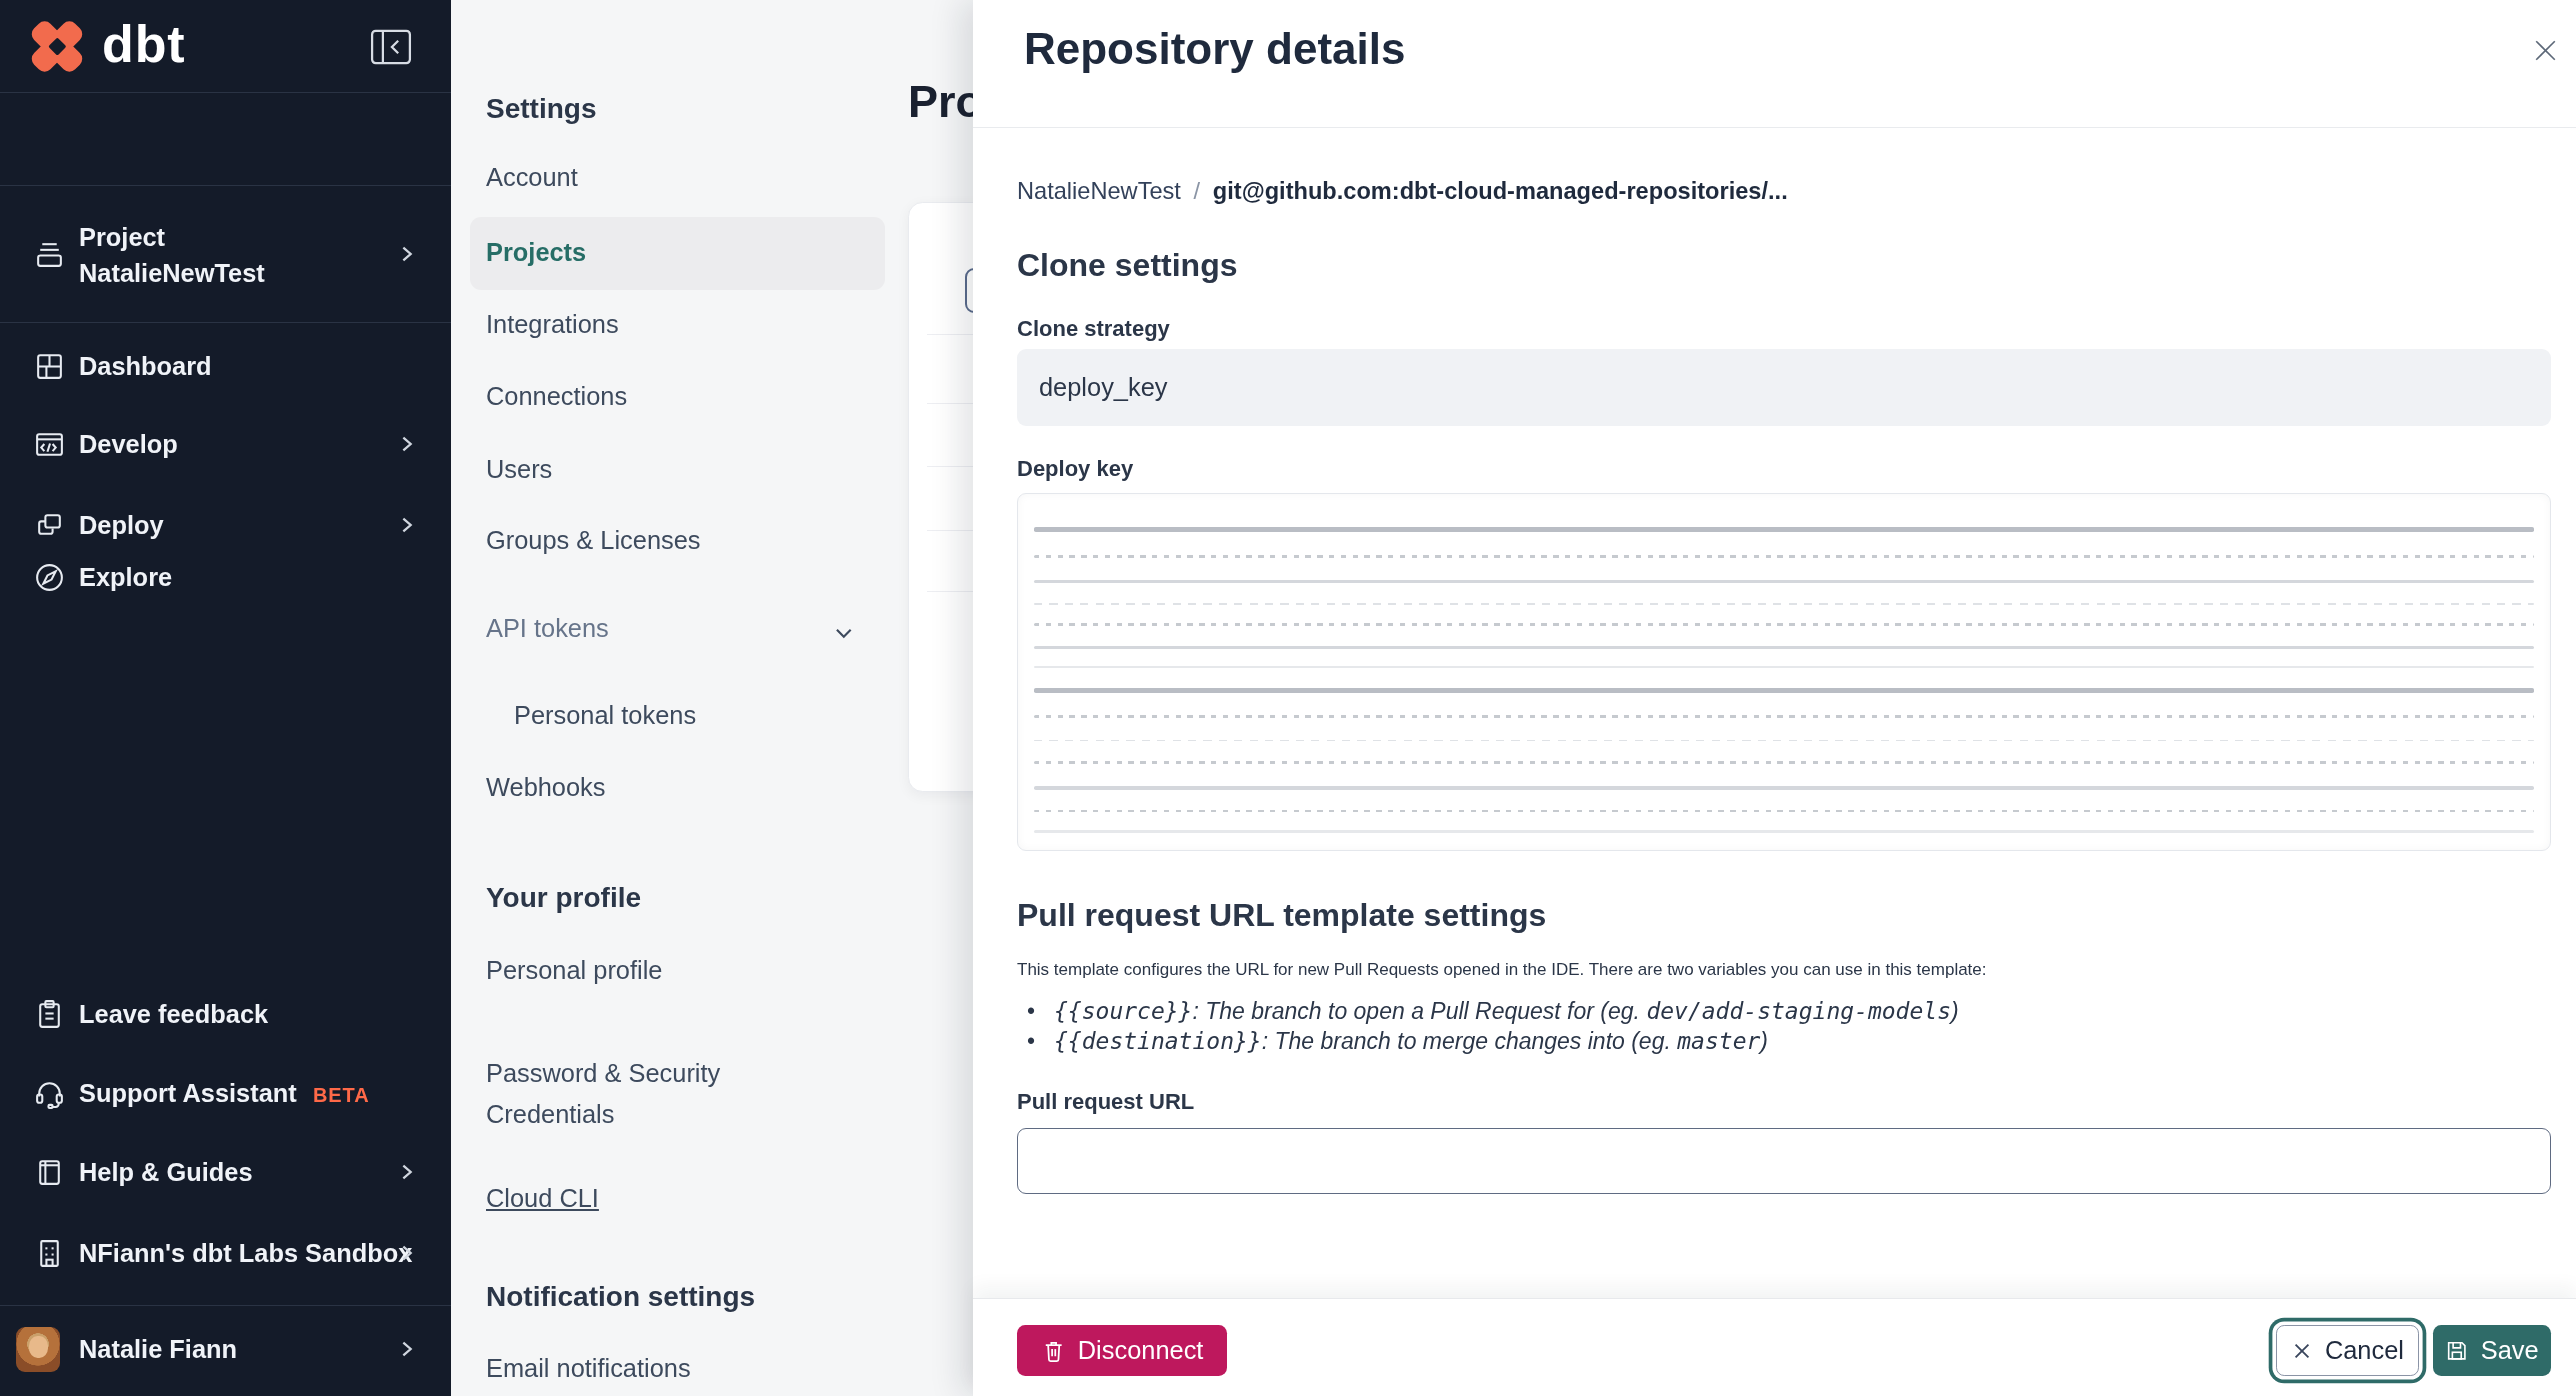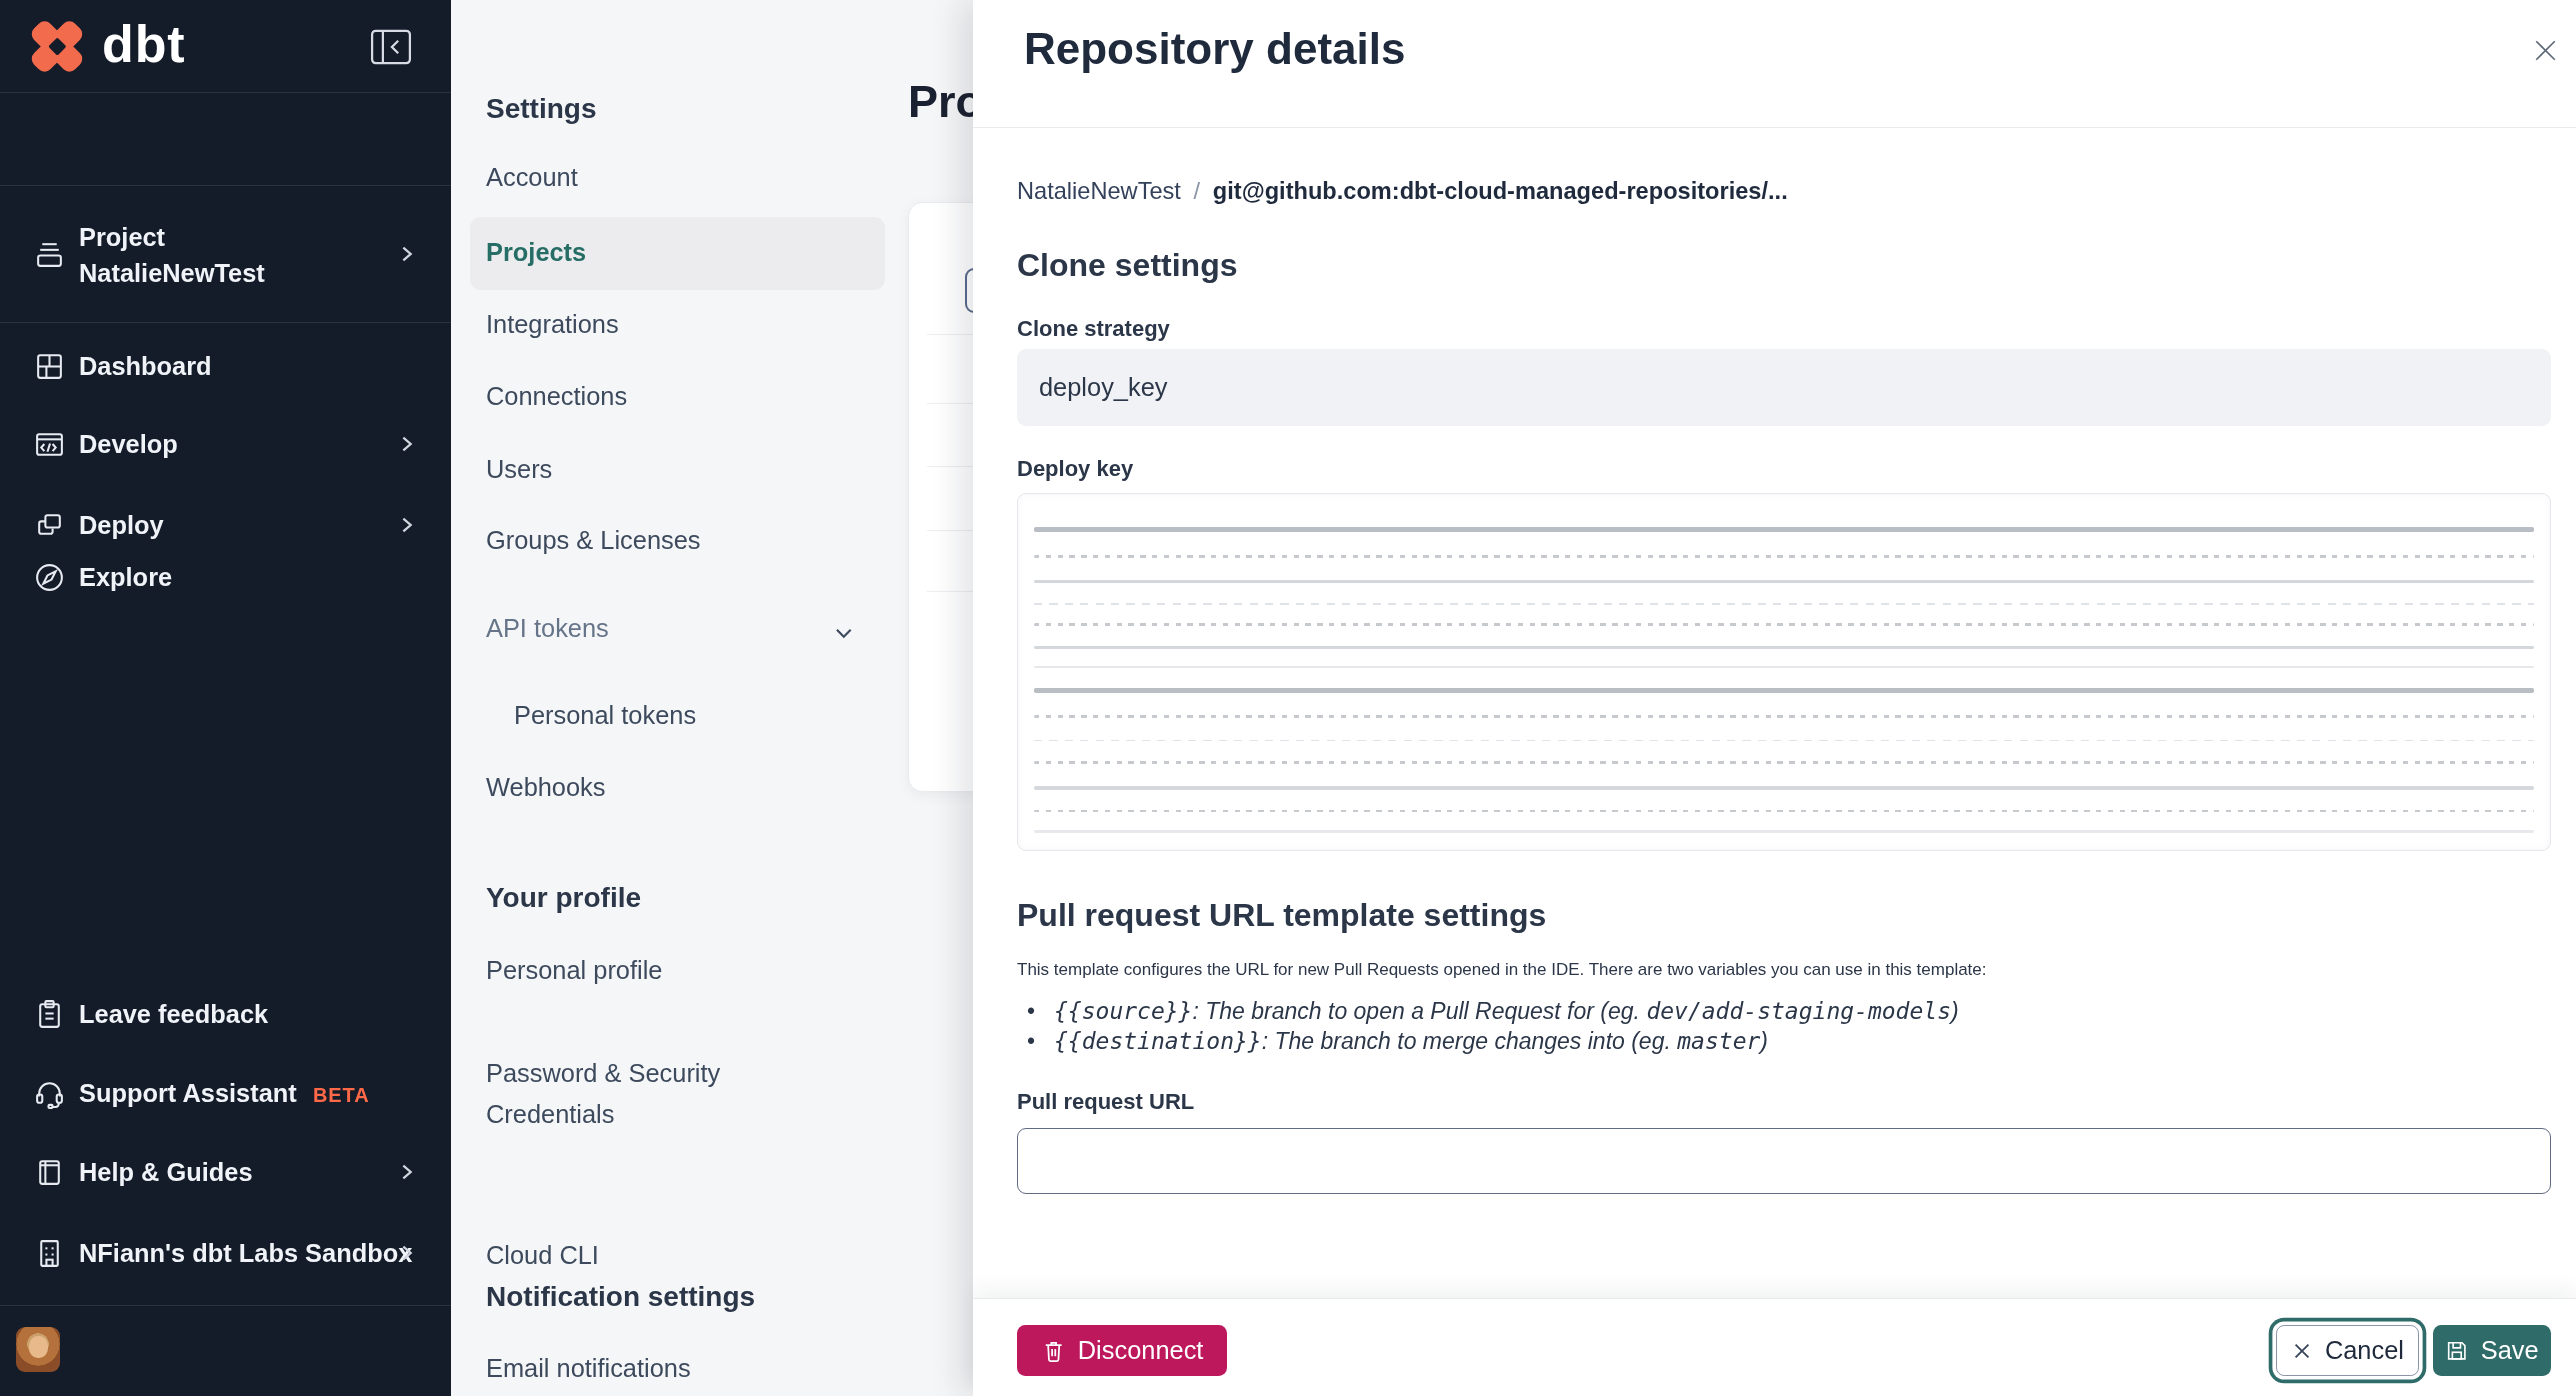--- a/index.html
+++ b/index.html
@@ -239,20 +239,27 @@
       </svg></span>
     <span class="nav-label">NFiann's dbt Labs Sandbox</span>
     <span class="chev" style="top:5.4px;">
       <svg width="22" height="22" viewBox="0 0 24 24" fill="none" stroke="#d0d6df" stroke-width="2.5">
           <polyline points="8,5 16,12 8,19"></polyline>
         </svg></span>
   </div>
 
   <div class="sb-divider" style="top:1305px;"></div>
 
+  <div class="nav-item" style="top:1333px;height:33px;">
+    <span class="nav-label">Natalie Fiann</span>
+    <span class="chev" style="top:5.4px;">
+      <svg width="22" height="22" viewBox="0 0 24 24" fill="none" stroke="#d0d6df" stroke-width="2.5">
+          <polyline points="8,5 16,12 8,19"></polyline>
+        </svg></span>
+  </div>
   <div class="avatar"></div>
 </div>
 
 <div class="settings-col">
   <div class="sn-title" style="top:93px;">Settings</div>
 
   <div class="sn-item" style="top:163px;">Account</div>
   <div class="sn-pill"></div>
   <div class="sn-selected">Projects</div>
   <div class="sn-item" style="top:310px;">Integrations</div>
@@ -265,21 +272,21 @@
         <polyline points="5,9 12,16 19,9"></polyline>
       </svg>
   </div>
   <div class="sn-item" style="top:701px;left:63px;">Personal tokens</div>
   <div class="sn-item" style="top:773px;">Webhooks</div>
 
   <div class="sn-title" style="top:882px;">Your profile</div>
   <div class="sn-item" style="top:956px;">Personal profile</div>
   <div class="sn-item" style="top:1027px;margin-top:32px;">Password &amp; Security</div>
   <div class="sn-item" style="top:1100px;">Credentials</div>
-  <div class="sn-item" style="top:1241px;">Cloud CLI</div>
+  <div class="sn-item" style="top:1184px;text-decoration:underline;">Cloud CLI</div>
 
   <div class="sn-title" style="top:1281px;">Notification settings</div>
   <div class="sn-item" style="top:1354px;">Email notifications</div>
 
   <div class="main-heading">Projects</div>
   <div class="main-card">
     <div class="card-btn-sliver"></div>
     <div class="card-line" style="top:131px;"></div>
       <div class="card-line" style="top:200px;"></div>
     <div class="card-line" style="top:263px;"></div>

